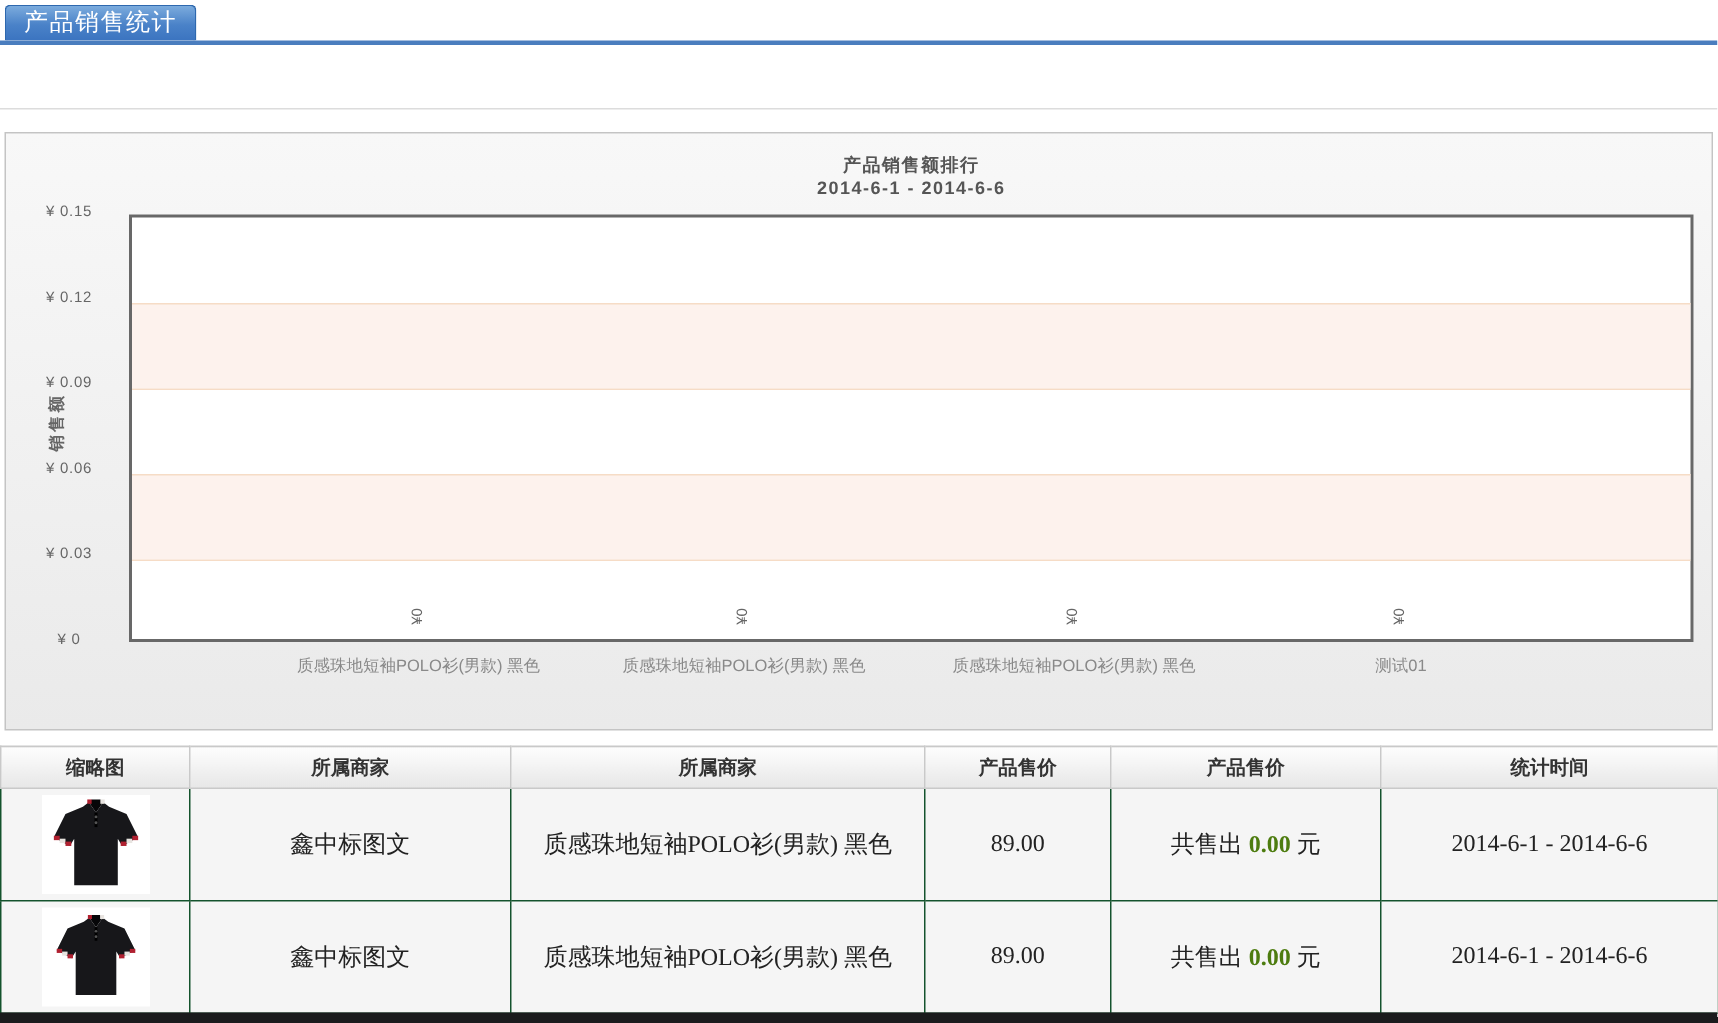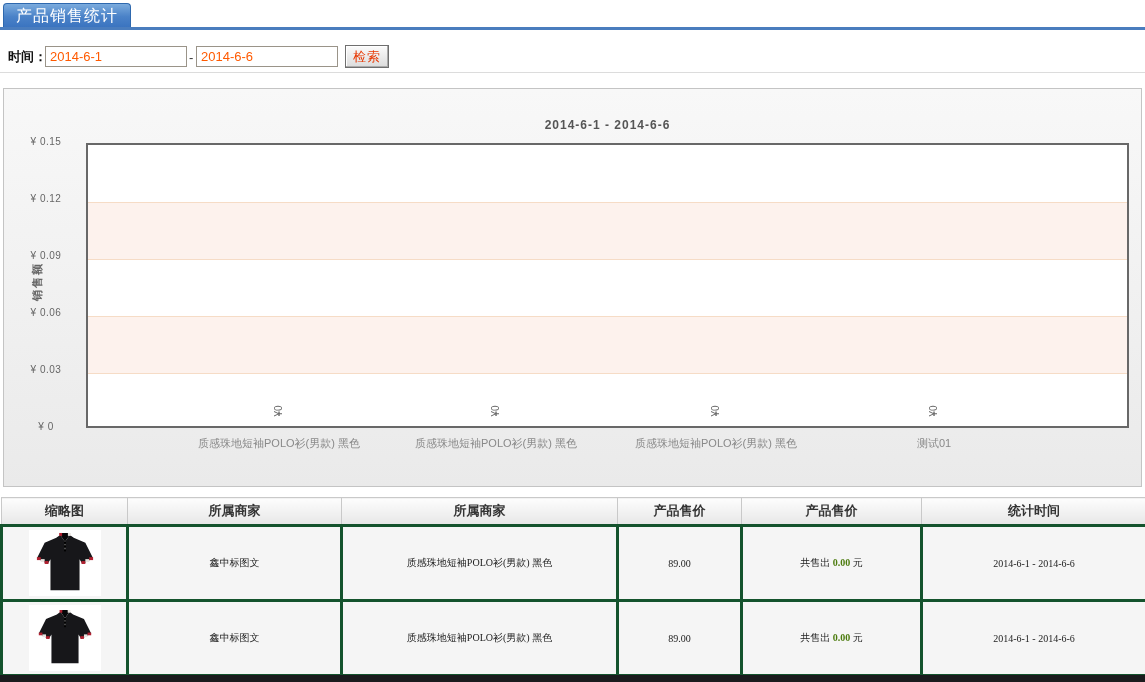--- a/index.html
+++ b/index.html
@@ -59,50 +59,44 @@
   .c0{left:275px;} .c1{left:492px;} .c2{left:712px;} .c3{left:930px;}
   .x-axis-title { position:absolute; left:82px; top:368px; width:1043px; text-align:center;
                   font-size:12px; font-weight:bold; color:#555; letter-spacing:2px; }
 
   
   .stats-table { position:absolute; left:0; top:497px; width:1145px;
                  border-collapse:collapse; table-layout:fixed; }
   .stats-table th { height:28px; background:linear-gradient(#fdfdfd,#e7e7e7);
                     border:1px solid #c9c9c9; font-size:13px; font-weight:bold;
                     color:#333; text-align:center; }
-  .stats-table td { height:75px; background:#f5f5f5; border:3px solid #14532d;
-                    font-size:10px; color:#222; text-align:center; vertical-align:middle;
+  .stats-table td { height:75px; background:#f5f5f5; border:1px solid #14532d;
+                    font-size:16px; color:#222; text-align:center; vertical-align:middle;
                     font-family:"Liberation Serif","DejaVu Serif",serif; }
   .thumb-box { width:72px; height:66px; background:#fff; margin:0 auto;
                display:flex; align-items:center; justify-content:center; }
   .sales-amount { color:#4d7c0f; font-weight:bold; }
 
   
   .bottom-bar { position:absolute; left:0; top:675px; width:1145px; height:7px; background:#1b1b1d; }
 </style>
 </head>
 <body>
 
 <div id="app">
 
   <div class="tab">
     <span>产品销售统计</span>
   </div>
   <div class="tab-underline"></div>
 
-  <div class="filter-row">
-    <span class="filter-label">时间：</span>
-    <input id="date-from" class="date-input" type="text" value="2014-6-1" style="">
-    <span class="dash">-</span>
-    <input id="date-to" class="date-input" type="text" value="2014-6-6" style="">
-    <button class="search-btn">检索</button>
-  </div>
   <div class="form-divider"></div>
 
   <div class="chart-panel">
+    <div class="chart-title">产品销售额排行</div>
     <div class="chart-subtitle">2014-6-1 - 2014-6-6</div>
     <div class="y-axis-title">销售额</div>
 
     <div class="ytick yt0">¥ 0.15</div>
     <div class="ytick yt1">¥ 0.12</div>
     <div class="ytick yt2">¥ 0.09</div>
     <div class="ytick yt3">¥ 0.06</div>
     <div class="ytick yt4">¥ 0.03</div>
     <div class="ytick yt5">¥ 0</div>
 

